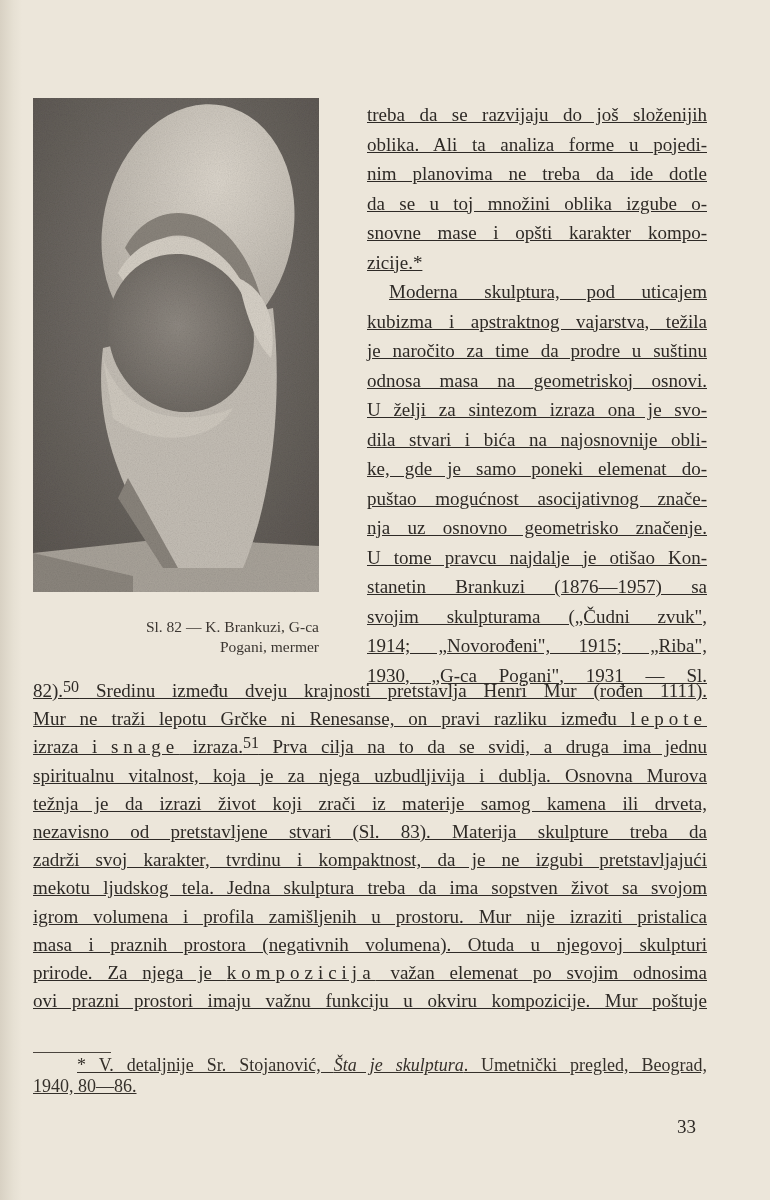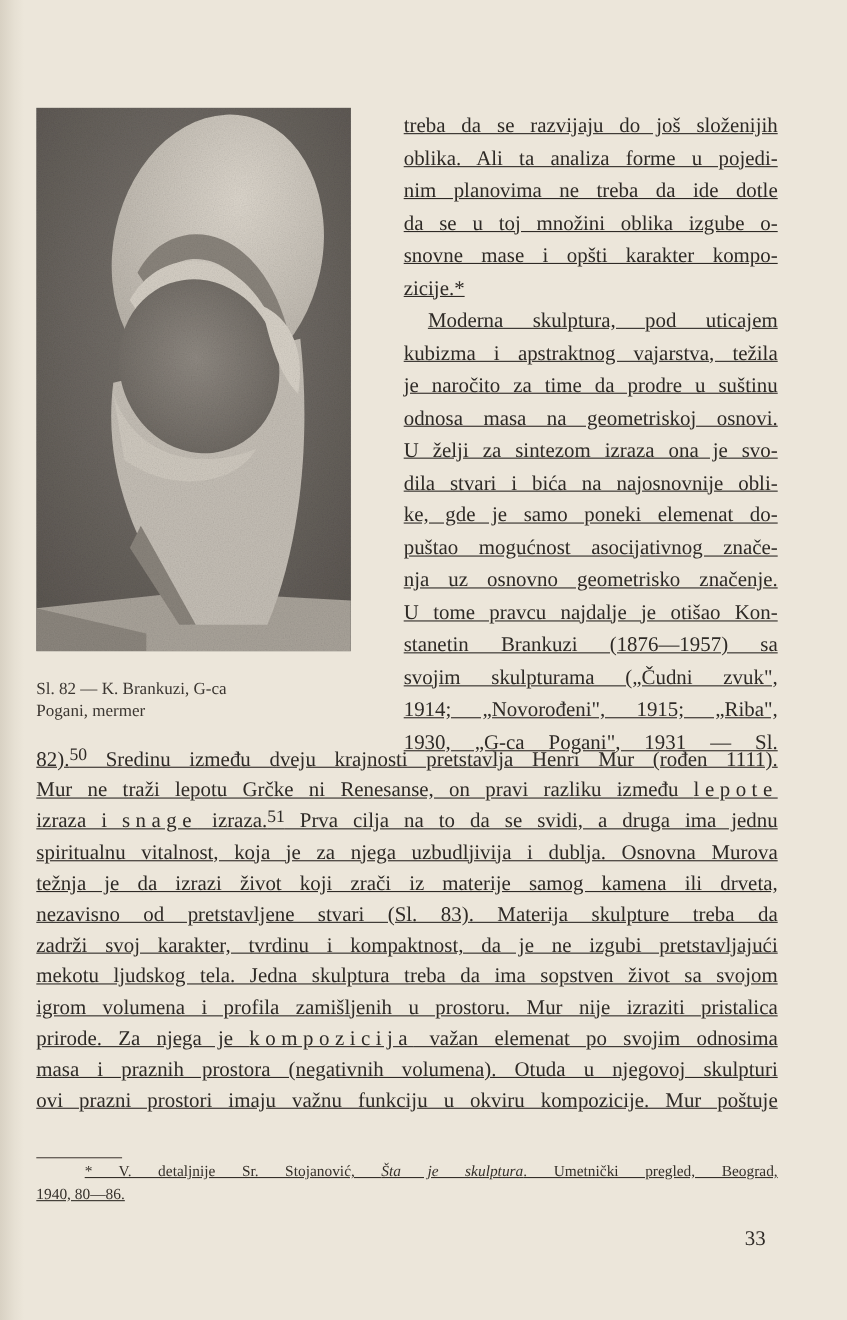--- a/index.html
+++ b/index.html
@@ -29,21 +29,21 @@
       height: 494px;
       overflow: hidden;
       background: #6e6964;
     }
     .figure svg { display: block; width: 100%; height: 100%; }
     .caption {
       position: absolute;
       left: 33px;
       top: 617px;
       width: 286px;
-      text-align: left;
+      text-align: right;
       font-size: 15.5px;
       line-height: 20px;
       color: #3b3631;
     }
     .right-col {
       position: absolute;
       left: 367px;
       top: 100px;
       width: 340px;
       font-size: 19px;
@@ -79,21 +79,21 @@
       top: 1052px;
       width: 78px;
       height: 1px;
       background: #4a443d;
     }
     .footnote {
       position: absolute;
       left: 33px;
       top: 1055px;
       width: 674px;
-      font-size: 14px;
+      font-size: 18px;
       line-height: 21px;
       color: #35302a;
     }
     .footnote .line.indent { text-indent: 44px; }
     .footnote em { font-style: italic; }
     .page-number {
       position: absolute;
       left: 677px;
       top: 1116px;
       font-size: 19px;
@@ -184,22 +184,22 @@
 <div class="full-col">
   <span class="line"><span>82).</span><sup class="fn">50</sup><span> Sredinu između dveju krajnosti pretstavlja Henri Mur (rođen 1111).</span></span>
   <span class="line"><span>Mur ne traži lepotu Grčke ni Renesanse, on pravi razliku između </span><span class="spaced">lepote</span></span>
   <span class="line"><span>izraza i </span><span class="spaced">snage</span><span> izraza.</span><sup class="fn">51</sup><span> Prva cilja na to da se svidi, a druga ima jednu</span></span>
   <span class="line">spiritualnu vitalnost, koja je za njega uzbudljivija i dublja. Osnovna Murova</span>
   <span class="line">težnja je da izrazi život koji zrači iz materije samog kamena ili drveta,</span>
   <span class="line">nezavisno od pretstavljene stvari (Sl. 83). Materija skulpture treba da</span>
   <span class="line">zadrži svoj karakter, tvrdinu i kompaktnost, da je ne izgubi pretstavljajući</span>
   <span class="line">mekotu ljudskog tela. Jedna skulptura treba da ima sopstven život sa svojom</span>
   <span class="line">igrom volumena i profila zamišljenih u prostoru. Mur nije izraziti pristalica</span>
+  <span class="line">masa i praznih prostora (negativnih volumena). Otuda u njegovoj skulpturi</span>
   <span class="line"><span>prirode. Za njega je </span><span class="spaced">kompozicija</span><span> važan elemenat po svojim odnosima</span></span>
-  <span class="line">masa i praznih prostora (negativnih volumena). Otuda u njegovoj skulpturi</span>
   <span class="line">ovi prazni prostori imaju važnu funkciju u okviru kompozicije. Mur poštuje</span>
 </div>
 
 <div class="footnote-rule"></div>
 
 <div class="footnote">
   <span class="line indent"><span>* V. detaljnije Sr. Stojanović, </span><em>Šta je skulptura</em><span>. Umetnički pregled, Beograd,</span></span>
   <span class="line last">1940, 80—86.</span>
 </div>
 

